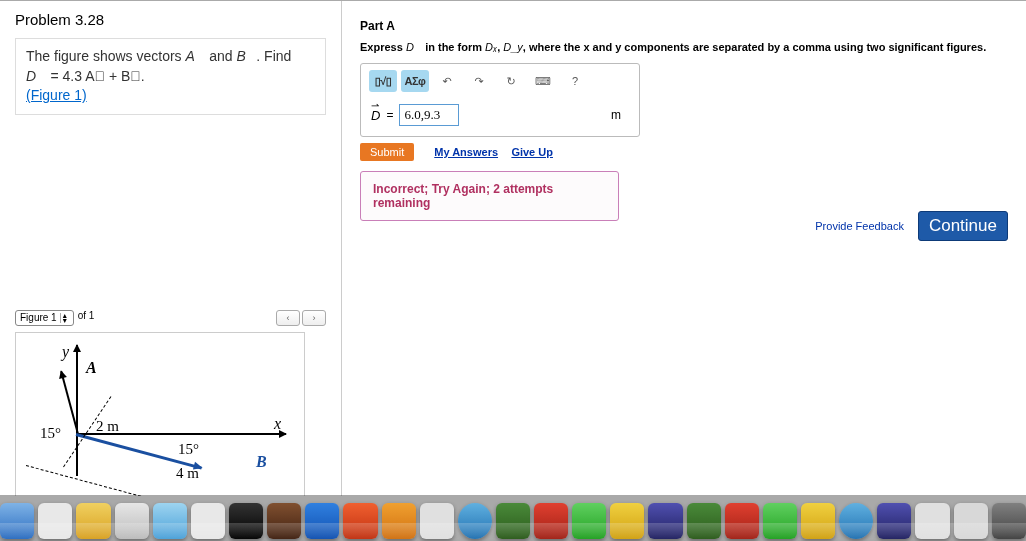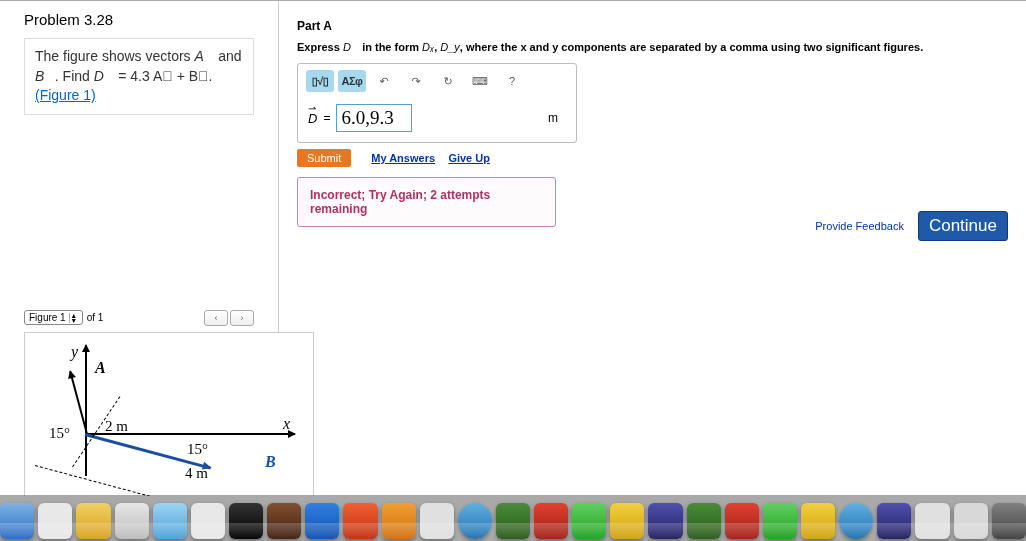--- a/index.html
+++ b/index.html
@@ -1,43 +1,43 @@
 <!DOCTYPE html>
 <html><head>
 <meta charset="utf-8">
 <style>
   * { box-sizing: border-box; }
   body { margin: 0; font-family: Arial, sans-serif; font-size: 12px; background: #fff; border-top: 1px solid #aaa; }
   .container { display: flex; width: 1026px; height: 495px; position: relative; }
-  .left-panel { width: 279px; border-right: 1px solid #ccc; padding: 10px 24px; position: relative; }
+  .left-panel { width: 342px; border-right: 1px solid #ccc; padding: 10px 15px; position: relative; }
   .right-panel { flex: 1; padding: 10px 18px; margin-top: 8px; }
   .problem-title { font-size: 15px; font-weight: normal; color: #000; margin-bottom: 10px; }
   .problem-box { border: 1px solid #ddd; border-radius: 0; padding: 8px 10px; font-size: 14px; line-height: 1.4; color: #333; }
   .fig-link { color: #0066cc; text-decoration: underline; cursor: pointer; }
-  .figure-bar { margin-top: 195px; display: flex; align-items: center; }
+  .figure-bar { margin-top: 195px; display: flex; }
   .figure-select { border: 1px solid #888; border-radius: 3px; padding: 1px 4px; font-size: 10px; display: flex; align-items: center; gap: 3px; }
   .stepper { display:inline-block; font-size:8px; line-height:5px; padding:0 2px; border-left:1px solid #aaa; }
   .of-text { font-size: 10px; margin-left: 4px; }
   .nav-btns { margin-left: auto; display: flex; gap: 2px; }
   .nav-btn { width: 24px; height: 16px; border: 1px solid #aaa; border-radius: 3px; background: linear-gradient(#fff,#eee); font-size: 9px; display:flex; align-items:center; justify-content:center; color:#666; cursor:pointer; }
   .figure-img { margin-top: 6px; border: 1px solid #ccc; width: 290px; height: 175px; position: relative; background:#fff; }
   
   .part-label { font-weight: bold; font-size: 12px; margin-bottom: 8px; }
   .express-line { font-size: 11px; margin-bottom: 10px; }
   .express-line b { font-weight: bold; }
   
   .answer-box { border: 1px solid #bbb; border-radius: 3px; width: 280px; padding: 0; margin-top: 6px; }
   .toolbar { display: flex; padding: 6px 8px; gap: 4px; align-items: center; }
   .tb-btn { width: 28px; height: 22px; border-radius: 3px; display:flex; align-items:center; justify-content:center; font-size: 11px; cursor:pointer; }
   .tb-blue { background: #a6d8f0; color: #333; font-weight:bold; letter-spacing:-0.5px; }
   .tb-plain { color: #555; }
   .answer-row { display: flex; align-items: center; padding: 6px 10px 10px; gap: 6px; }
   .dvec { font-style: italic; font-size: 13px; position: relative; }
   .dvec::before { content: "⇀"; position: absolute; top: -8px; left: 0; font-size:10px; font-style:normal; }
-  .answer-input { border: 1px solid #5a9bd4; padding: 2px 4px; font-family: Georgia, serif; font-size: 19px; width: 76px; }
+  .answer-input { border: 1px solid #5a9bd4; padding: 2px 4px; font-family: Georgia, serif; font-size: 13px; width: 60px; }
   .unit { margin-left: auto; padding-right: 8px; font-size: 12px; }
   
   .submit-row { display: flex; align-items: center; gap: 20px; margin-top: 6px; }
   .submit-btn { background: #e87722; color: #fff; border: none; padding: 3px 10px; font-size: 11px; border-radius: 2px; cursor: pointer; }
   .link-btn { color: #0033aa; text-decoration: underline; font-size: 11px; cursor: pointer; font-weight:bold;text-align:center; }
   
   .feedback-box { border: 1px solid #c97fb8; border-radius: 3px; padding: 10px 12px; margin-top: 10px; color: #b03060; font-size: 12px; font-weight: bold; width: 259px; background:#fdfbfc; }
   
   .footer-links { position: absolute; right: 18px; top: 210px; display: flex; gap: 14px; align-items: center; }
   .provide-link { color: #0033aa; font-size: 11px; cursor:pointer; }

